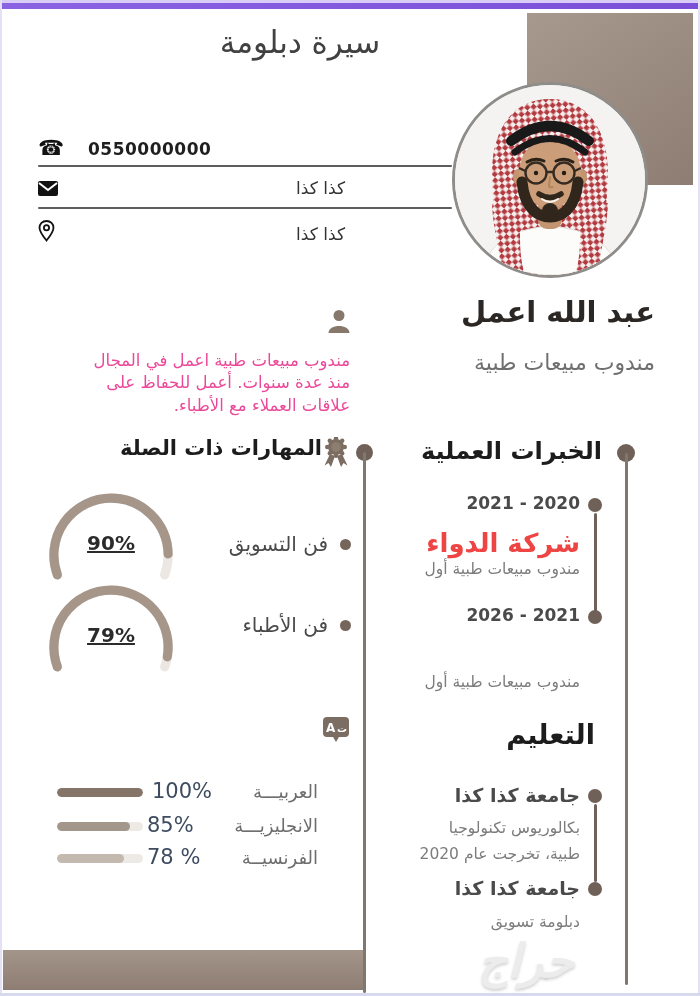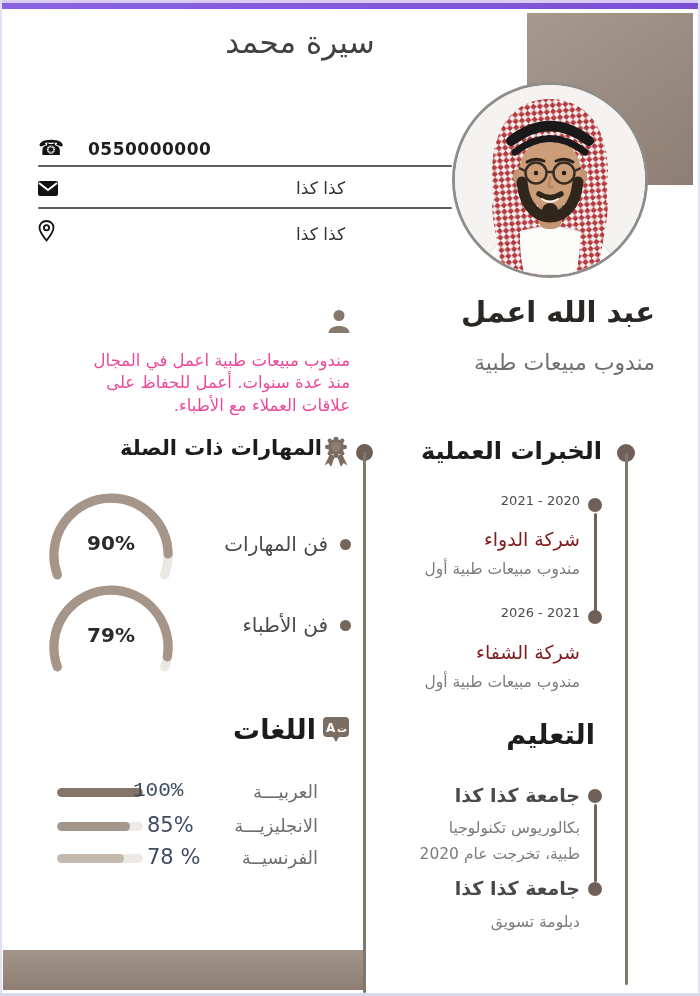--- a/index.html
+++ b/index.html
@@ -56,33 +56,33 @@
   .tl-dot{position:absolute;border-radius:50%;background:#6f6157;}
   .dot-lg{width:18px;height:18px;}
   .dot-md{width:17px;height:17px;}
   .dot-sm{width:14px;height:14px;}
   .tl-conn{position:absolute;width:2.5px;background:#6f6157;border-radius:2px;}
 
   
   .gauge{position:absolute;}
   .gauge-track{fill:none;stroke:#ece7e2;stroke-width:9;stroke-linecap:round;}
   .gauge-fill{fill:none;stroke:#a6968a;stroke-width:9;stroke-linecap:round;}
-  .gauge-val{font-size:20px;font-weight:bold;color:#2b2b2b;}
+  .gauge-val{font-size:20px;font-weight:bold;color:#2b2b2b;text-decoration:underline;}
   .skill-label{font-size:20px;color:#4a4a4a;white-space:nowrap;}
   .bullet{position:absolute;width:11px;height:11px;border-radius:50%;background:#75665c;}
 
   
   .lang-label{font-size:18px;color:#6d6d6d;white-space:nowrap;}
   .lang-pct{font-size:21px;color:#3e4c60;direction:ltr;white-space:nowrap;}
   .lang-bar{position:absolute;width:86px;height:9px;border-radius:5px;background:#edeae6;overflow:hidden;}
   .lang-bar-fill{height:100%;border-radius:5px;background:#8a7a6d;}
 
   
-  .dates{font-size:13px;font-weight:400;color:#4a4a4a;}
-  .company{font-size:19px;font-weight:normal;color:#7f1d1d;}
+  .dates{font-size:17px;font-weight:700;color:#4a4a4a;}
+  .company{font-size:26px;font-weight:bold;color:#ef4444;}
   .role{font-size:15.5px;color:#7c7c7c;white-space:nowrap;}
   .school{font-size:19px;font-weight:bold;color:#4a4a4a;white-space:nowrap;}
   .degree{font-size:15.5px;color:#7c7c7c;white-space:pre-line;line-height:1.65;}
 
   .watermark{left:478px;top:934px;width:215px;font-size:46px;font-weight:bold;font-style:italic;
              color:#ececec;text-align:left;letter-spacing:2px;
              text-shadow:0 2px 3px rgba(175,175,175,.55), 0 -1px 1px #ffffff;}
 </style>
 </head>
 <body>
@@ -91,21 +91,21 @@
 
   <div class="abs edge-top-light"></div>
   <div class="abs edge-top"></div>
   <div class="edge edge-left abs"></div>
   <div class="edge edge-right abs"></div>
   <div class="abs edge-bottom"></div>
 
   <div class="abs top-panel"></div>
   <div class="abs bottom-strip"></div>
 
-  <div class="abs page-title center rtl">سيرة محمد</div>
+  <div class="abs page-title center rtl">سيرة دبلومة</div>
 
   <div class="abs contact-icon phone-glyph" style="left:38px;top:137px;">☎</div>
   <div class="abs contact-phone">0550000000</div>
   <div class="divider" style="left:38px;top:165px;width:414px;"></div>
 
   <div class="abs contact-icon" style="left:38px;top:181px;">
     <svg width="20" height="15" viewBox="0 0 20 15">
         <rect width="20" height="15" rx="2" fill="#121212"></rect>
         <path d="M1 2 L10 9 L19 2" stroke="#fff" stroke-width="2" fill="none"></path>
       </svg>
@@ -192,44 +192,43 @@
     </svg>
   </div>
   <div class="abs h-skills right rtl">المهارات ذات الصلة</div>
 
   <svg class="gauge" style="left:36px;top:492px;" width="150" height="102" viewBox="0 0 140 100">
     <path class="gauge-track" d="M 17.4 81.2 A 56 56 0 1 1 122.6 81.2"></path>
     <path class="gauge-fill" d="M 17.4 81.2 A 56 56 0 1 1 122.6 81.2" style="stroke-dasharray: 193.65, 225.167;"></path>
   </svg>
   <div class="abs gauge-val center" style="left:71px;top:531px;width:80px;">90%</div>
   <div class="bullet" style="left:340px;top:539px;"></div>
-  <div class="abs skill-label right rtl" style="left:140px;top:532px;width:188px;">فن المهارات</div>
+  <div class="abs skill-label right rtl" style="left:140px;top:532px;width:188px;">فن التسويق</div>
 
   <svg class="gauge" style="left:36px;top:584px;" width="150" height="102" viewBox="0 0 140 100">
     <path class="gauge-track" d="M 17.4 81.2 A 56 56 0 1 1 122.6 81.2"></path>
     <path class="gauge-fill" d="M 17.4 81.2 A 56 56 0 1 1 122.6 81.2" style="stroke-dasharray: 204.408, 225.167;"></path>
   </svg>
   <div class="abs gauge-val center" style="left:71px;top:623px;width:80px;">79%</div>
   <div class="bullet" style="left:340px;top:620px;"></div>
   <div class="abs skill-label right rtl" style="left:140px;top:613px;width:188px;">فن الأطباء</div>
 
   <div class="abs" style="left:322px;top:716px;">
     <svg width="28" height="27" viewBox="0 0 28 27">
       <rect x="1" y="1" width="26" height="20" rx="4" fill="#7c6d62"></rect>
       <polygon points="11,21 17,21 14,26" fill="#7c6d62"></polygon>
       <text x="4" y="16" font-size="12" font-weight="bold" fill="#ffffff" font-family="DejaVu Sans, sans-serif">A</text>
       <text x="15" y="16" font-size="10" font-weight="bold" fill="#ffffff" font-family="DejaVu Sans, sans-serif">ت</text>
     </svg>
   </div>
-  <div class="abs h-langs right rtl">اللغات</div>
 
   <div class="lang-bar" style="left:57px;top:788px;">
     <div class="lang-bar-fill" style="background: rgb(133, 116, 104); width: 100%;"></div>
   </div>
-  <div class="abs lang-pct" style="left:133px;top:779px;width:62px;font-family:Liberation Mono, monospace;">100%</div>
+  <div class="abs lang-pct" style="left:152px;top:779px;width:62px;">100%</div>
   <div class="abs lang-label right rtl" style="left:196px;top:781px;width:122px;">العربيـــة</div>
 
   <div class="lang-bar" style="left:57px;top:822px;">
     <div class="lang-bar-fill" style="background: rgb(163, 150, 138); width: 85%;"></div>
   </div>
   <div class="abs lang-pct" style="left:147px;top:813px;width:62px;">85%</div>
   <div class="abs lang-label right rtl" style="left:196px;top:815px;width:122px;">الانجليزيـــة</div>
 
   <div class="lang-bar" style="left:57px;top:854px;">
     <div class="lang-bar-fill" style="background: rgb(195, 185, 174); width: 78%;"></div>
@@ -243,29 +242,29 @@
   <div class="abs h-exp right rtl">الخبرات العملية</div>
 
   <div class="tl-dot dot-sm" style="left:588px;top:498px;"></div>
   <div class="tl-conn" style="left:594px;top:513px;height:99px;"></div>
   <div class="abs dates right rtl" style="left:420px;top:493px;width:160px;">2020 - 2021</div>
   <div class="abs company right rtl" style="left:400px;top:528px;width:180px;">شركة الدواء</div>
   <div class="abs role right rtl" style="left:390px;top:560px;width:190px;">مندوب مبيعات طبية أول</div>
 
   <div class="tl-dot dot-sm" style="left:588px;top:610px;"></div>
   <div class="abs dates right rtl" style="left:420px;top:605px;width:160px;">2021 - 2026</div>
-  <div class="abs company right rtl" style="left:400px;top:641px;width:180px;">شركة الشفاء</div>
   <div class="abs role right rtl" style="left:390px;top:673px;width:190px;">مندوب مبيعات طبية أول</div>
 
   <div class="abs h-edu right rtl">التعليم</div>
 
   <div class="tl-dot dot-sm" style="left:588px;top:789px;"></div>
   <div class="tl-conn" style="left:594px;top:804px;height:78px;"></div>
   <div class="abs school right rtl" style="left:420px;top:784px;width:160px;">جامعة  كذا كذا</div>
   <div class="abs degree right rtl" style="left:390px;top:816px;width:190px;">بكالوريوس تكنولوجيا
 طبية، تخرجت عام 2020</div>
 
   <div class="tl-dot dot-sm" style="left:588px;top:882px;"></div>
   <div class="abs school right rtl" style="left:420px;top:877px;width:160px;">جامعة كذا كذا</div>
   <div class="abs degree right rtl" style="left:390px;top:910px;width:190px;">دبلومة تسويق</div>
 
+  <div class="abs watermark rtl">حراج</div>
 
 </div>
 
 </body></html>

